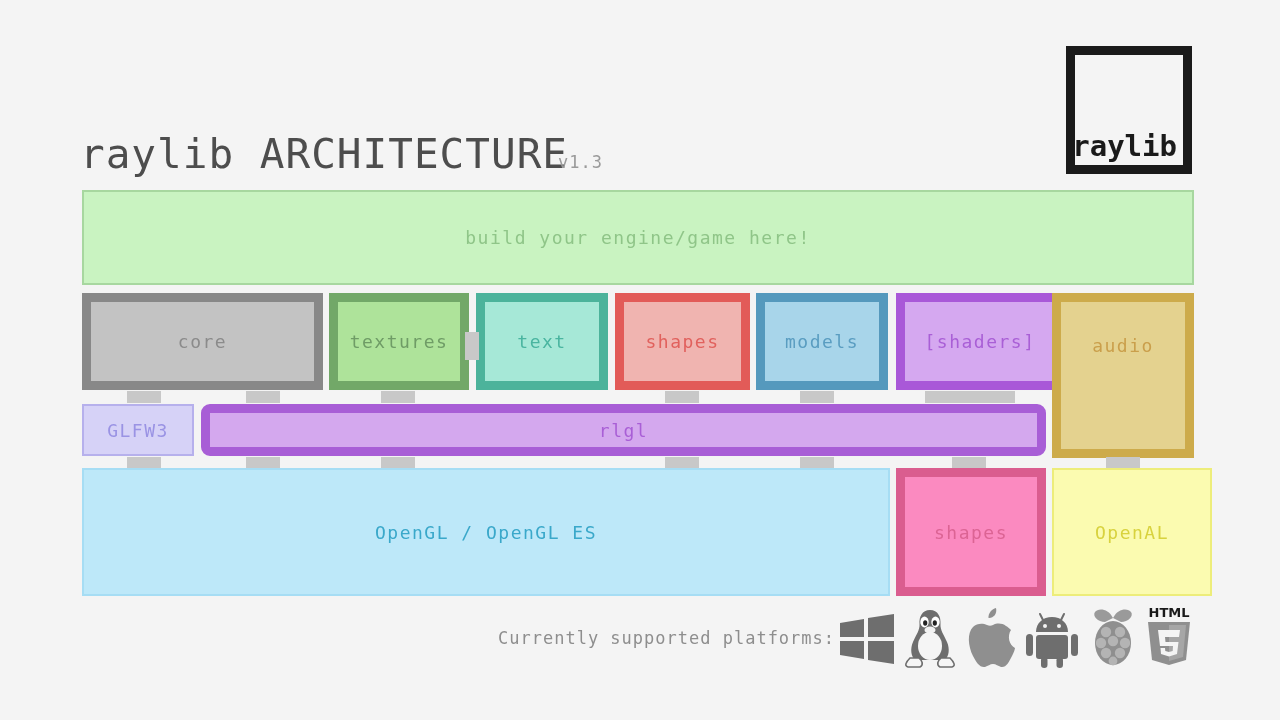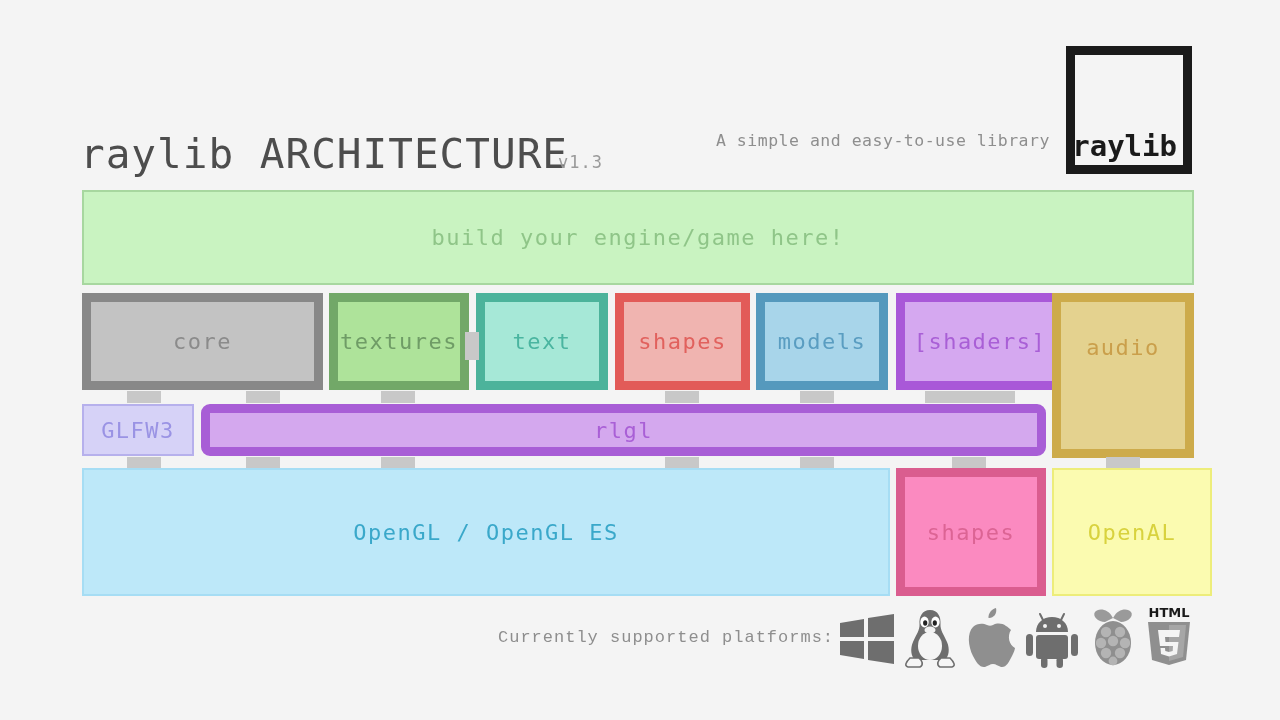--- a/index.html
+++ b/index.html
@@ -58,49 +58,47 @@
     color: #1a1a1a;
     letter-spacing: 0px;
     font-weight: bold;
   }
 
   
   .box {
     display: flex;
     align-items: center;
     justify-content: center;
-    font-size: 22px;
+    font-size: 18px;
     letter-spacing: 1.5px;
     white-space: nowrap;
   }
   .box.thin { border-width: 2px; border-style: solid; }
   .box.thick { border-width: 9px; border-style: solid; }
 
   
   .tab { background: #c8c8c8; }
 
   
   #platforms-label {
     left: 498px; top: 628px;
     font-size: 17px;
     color: #8e8e8e;
     letter-spacing: 1px;
     white-space: nowrap;
-    font-family: Liberation Mono, monospace;
   }
   .plat-icon { position: absolute; }
 </style>
 </head>
 <body>
 
 <div class="abs" id="title">raylib ARCHITECTURE</div>
 <div class="abs" id="version">v1.3</div>
 
 <div class="abs" id="tagline">
-  <div>A simple and easy-to-use library</div>
 </div>
 
 <div class="abs" id="logo">
   <span id="logo-text">raylib</span>
 </div>
 
 <div class="abs box thin" id="user-layer" style="left: 82px; top: 190px; width: 1112px; height: 95px; background: rgb(201, 243, 193); border-color: rgb(167, 215, 159); color: rgb(143, 197, 136);">
   <span>build your engine/game here!</span>
 </div>
 

